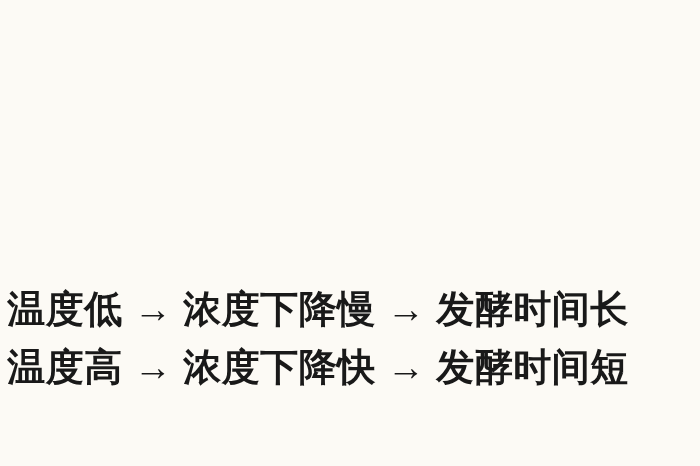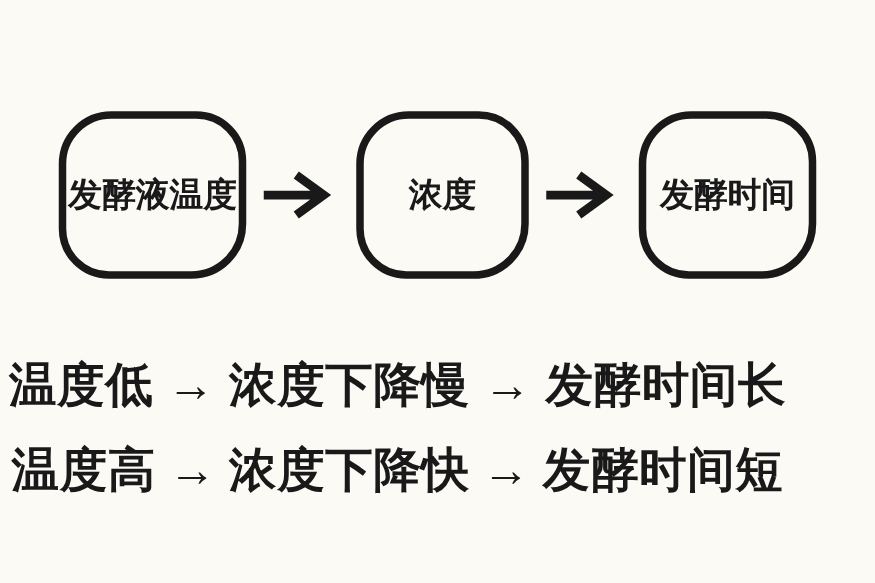--- a/index.html
+++ b/index.html
@@ -62,53 +62,26 @@
     text-align: center;
   }
   .note {
     font-size: 38px;
     font-weight: bold;
     line-height: 1.2;
     letter-spacing: 0.5px;
     white-space: nowrap;
     color: #191919;
   }
-  .note + .note { margin-top: 22px; font-family: Liberation Serif, serif; }
+  .note + .note { margin-top: 12px; }
 </style>
 </head>
 <body>
 
 <div class="page">
 
-  <div class="flow">
-
-    <div class="node node-1">
-      <span class="node-label">发酵液温度</span>
-    </div>
-
-    <div class="arrow">
-      <svg width="66" height="44" viewBox="0 0 66 44" aria-hidden="true">
-        <path d="M3 22 L47 22 M29 6 L51 22 L29 38" fill="none" stroke="#191919" stroke-width="7" stroke-linecap="butt" stroke-linejoin="miter"></path>
-      </svg>
-    </div>
-
-    <div class="node node-2">
-      <span class="node-label">浓度</span>
-    </div>
-
-    <div class="arrow">
-      <svg width="66" height="44" viewBox="0 0 66 44" aria-hidden="true">
-        <path d="M3 22 L47 22 M29 6 L51 22 L29 38" fill="none" stroke="#191919" stroke-width="7" stroke-linecap="butt" stroke-linejoin="miter"></path>
-      </svg>
-    </div>
-
-    <div class="node node-3">
-      <span class="node-label">发酵时间</span>
-    </div>
-
-  </div>
 
   <div class="notes">
     <div class="note">温度低 → 浓度下降慢 → 发酵时间长</div>
     <div class="note">温度高 → 浓度下降快 → 发酵时间短</div>
   </div>
 
 </div>
 
 </body></html>

